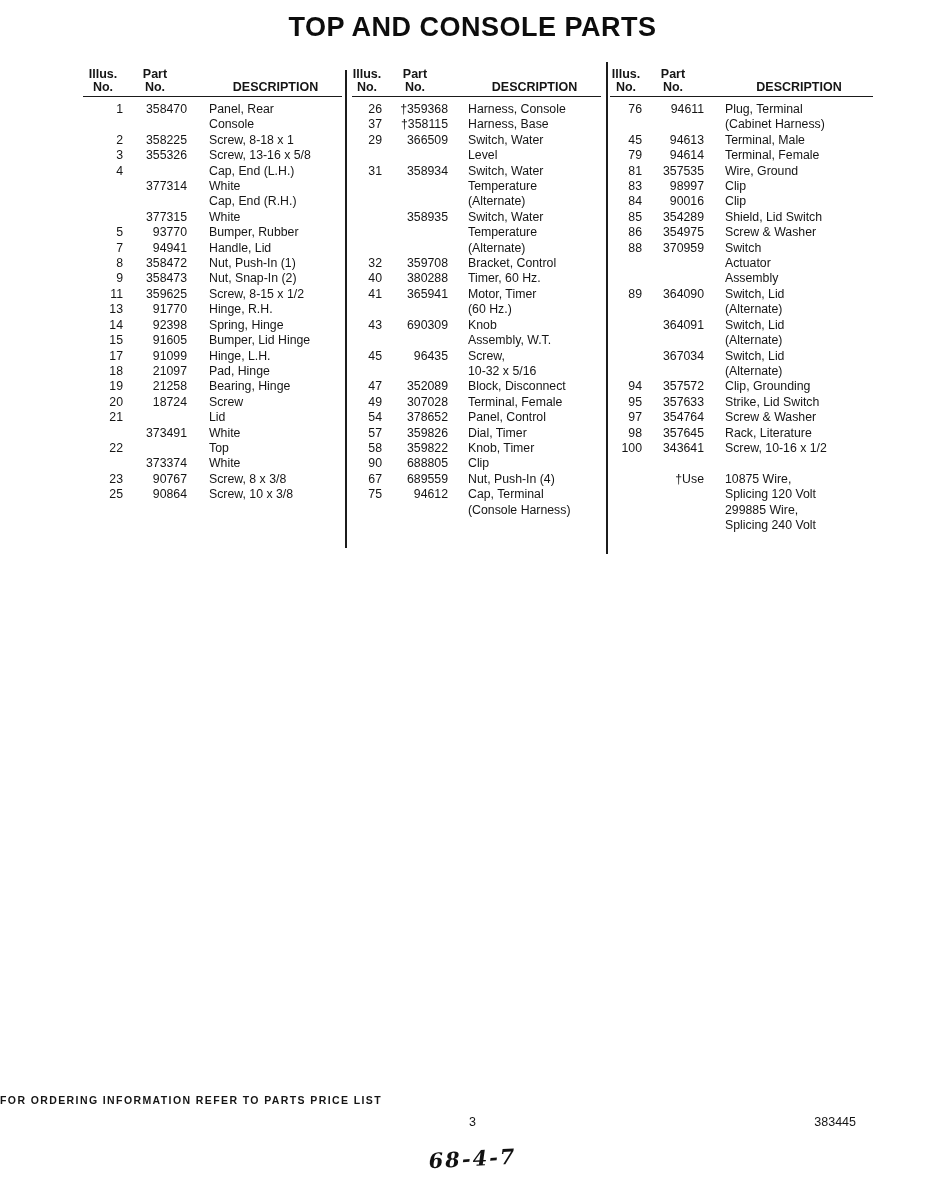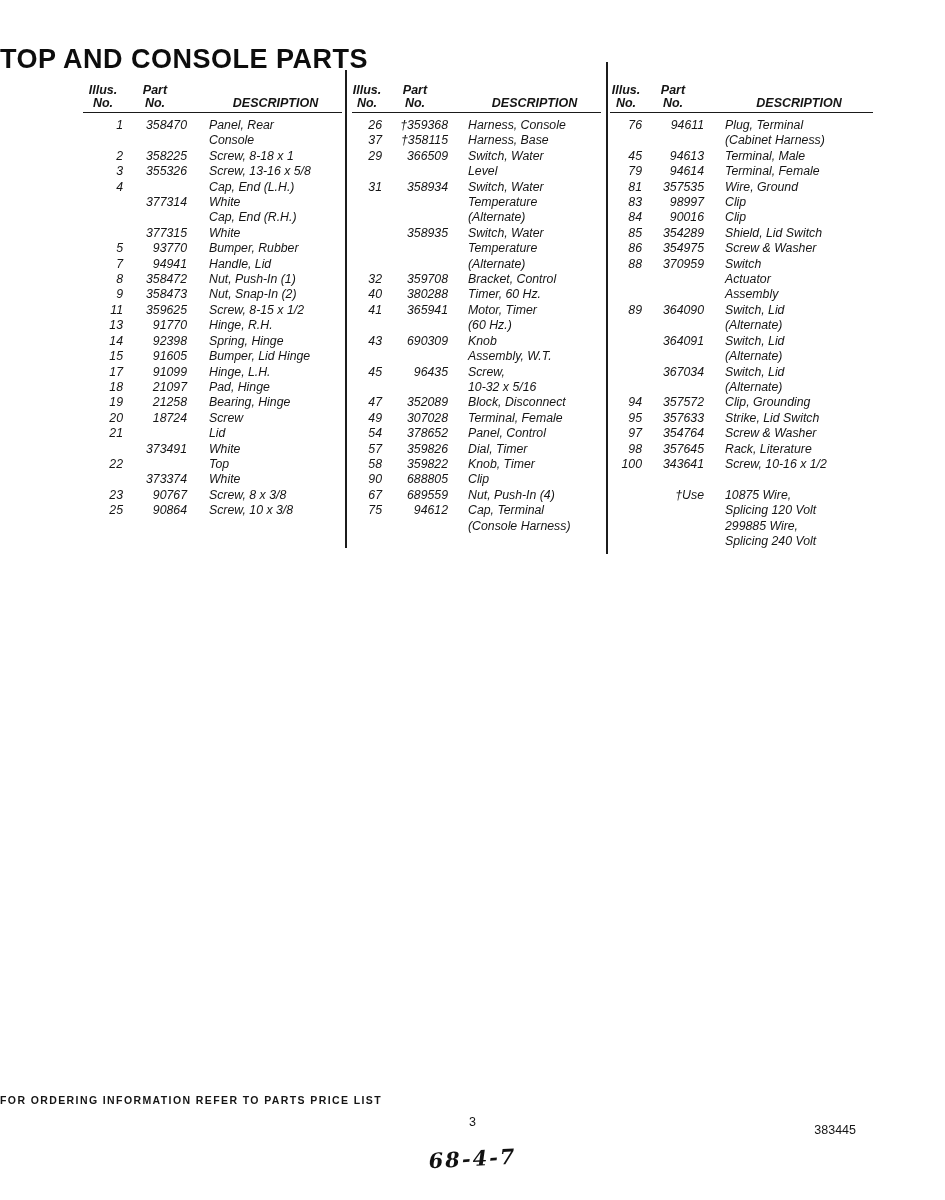--- a/index.html
+++ b/index.html
@@ -11,43 +11,43 @@
     background: #ffffff;
     font-family: "Liberation Sans", sans-serif;
     color: #151515;
     overflow: hidden;
     margin: 0 auto;
   }
   .title {
     position: absolute;
     top: 12px; left: 0;
     width: 945px;
+    text-align: center;
     font-size: 27px;
     font-weight: bold;
     letter-spacing: 0.5px;
     color: #0d0d0d;
-    margin-top: 32px;
   }
   .subtitle {
     position: absolute;
     top: 46px; left: 0;
     width: 945px;
     text-align: center;
     font-size: 12.5px;
     font-weight: bold;
   }
   .divider {
     position: absolute;
     width: 1.5px;
     background: #1c1c1c;
   }
   .divider-1 { left: 345px; top: 70px; height: 478px; }
   .divider-2 { left: 606px; top: 62px; height: 492px; }
 
-  .col-group { position: absolute; top: 84px; font-style: italic; }
+  .col-group { position: absolute; top: 68px; }
   .col-1 { left: 83px;  width: 259px; --gi: 40px; --gp: 64px; --dp: 22px; }
   .col-2 { left: 352px; width: 249px; --gi: 30px; --gp: 66px; --dp: 20px; }
   .col-3 { left: 610px; width: 263px; --gi: 32px; --gp: 62px; --dp: 21px; }
 
   .col-header {
     display: grid;
     grid-template-columns: var(--gi) var(--gp) 1fr;
     border-bottom: 1.6px solid #1a1a1a;
     padding-bottom: 2px;
     font-weight: bold;
@@ -84,21 +84,20 @@
     top: 1115px; left: 0;
     width: 945px;
     text-align: center;
     font-size: 12.5px;
   }
   .doc-number {
     position: absolute;
     top: 1115px;
     right: 89px;
     font-size: 12.5px;
-    margin-top: 8px;
   }
   .handwritten {
     position: absolute;
     top: 1146px; left: 0;
     width: 945px;
     text-align: center;
     font-size: 21px;
     font-style: italic;
     font-weight: bold;
     font-family: "DejaVu Serif", serif;

